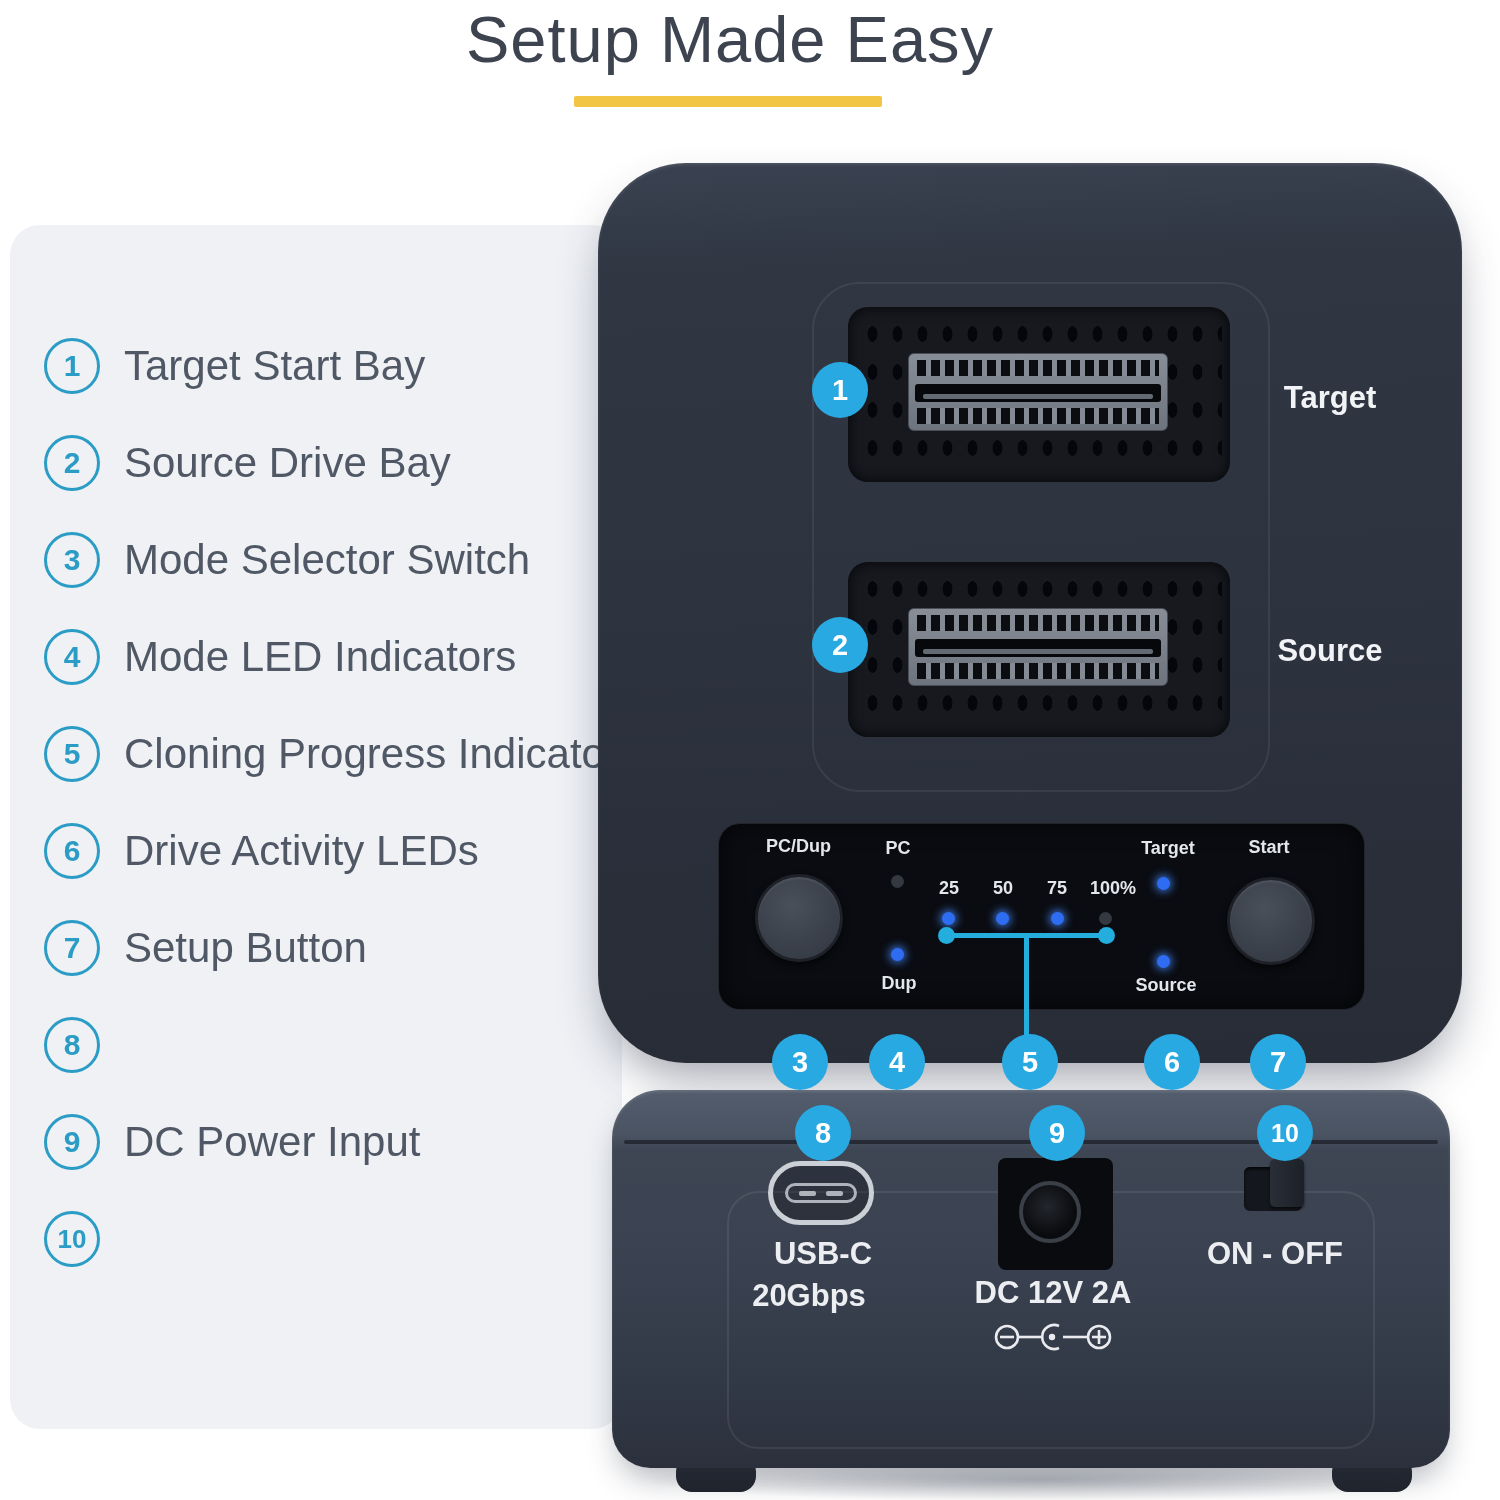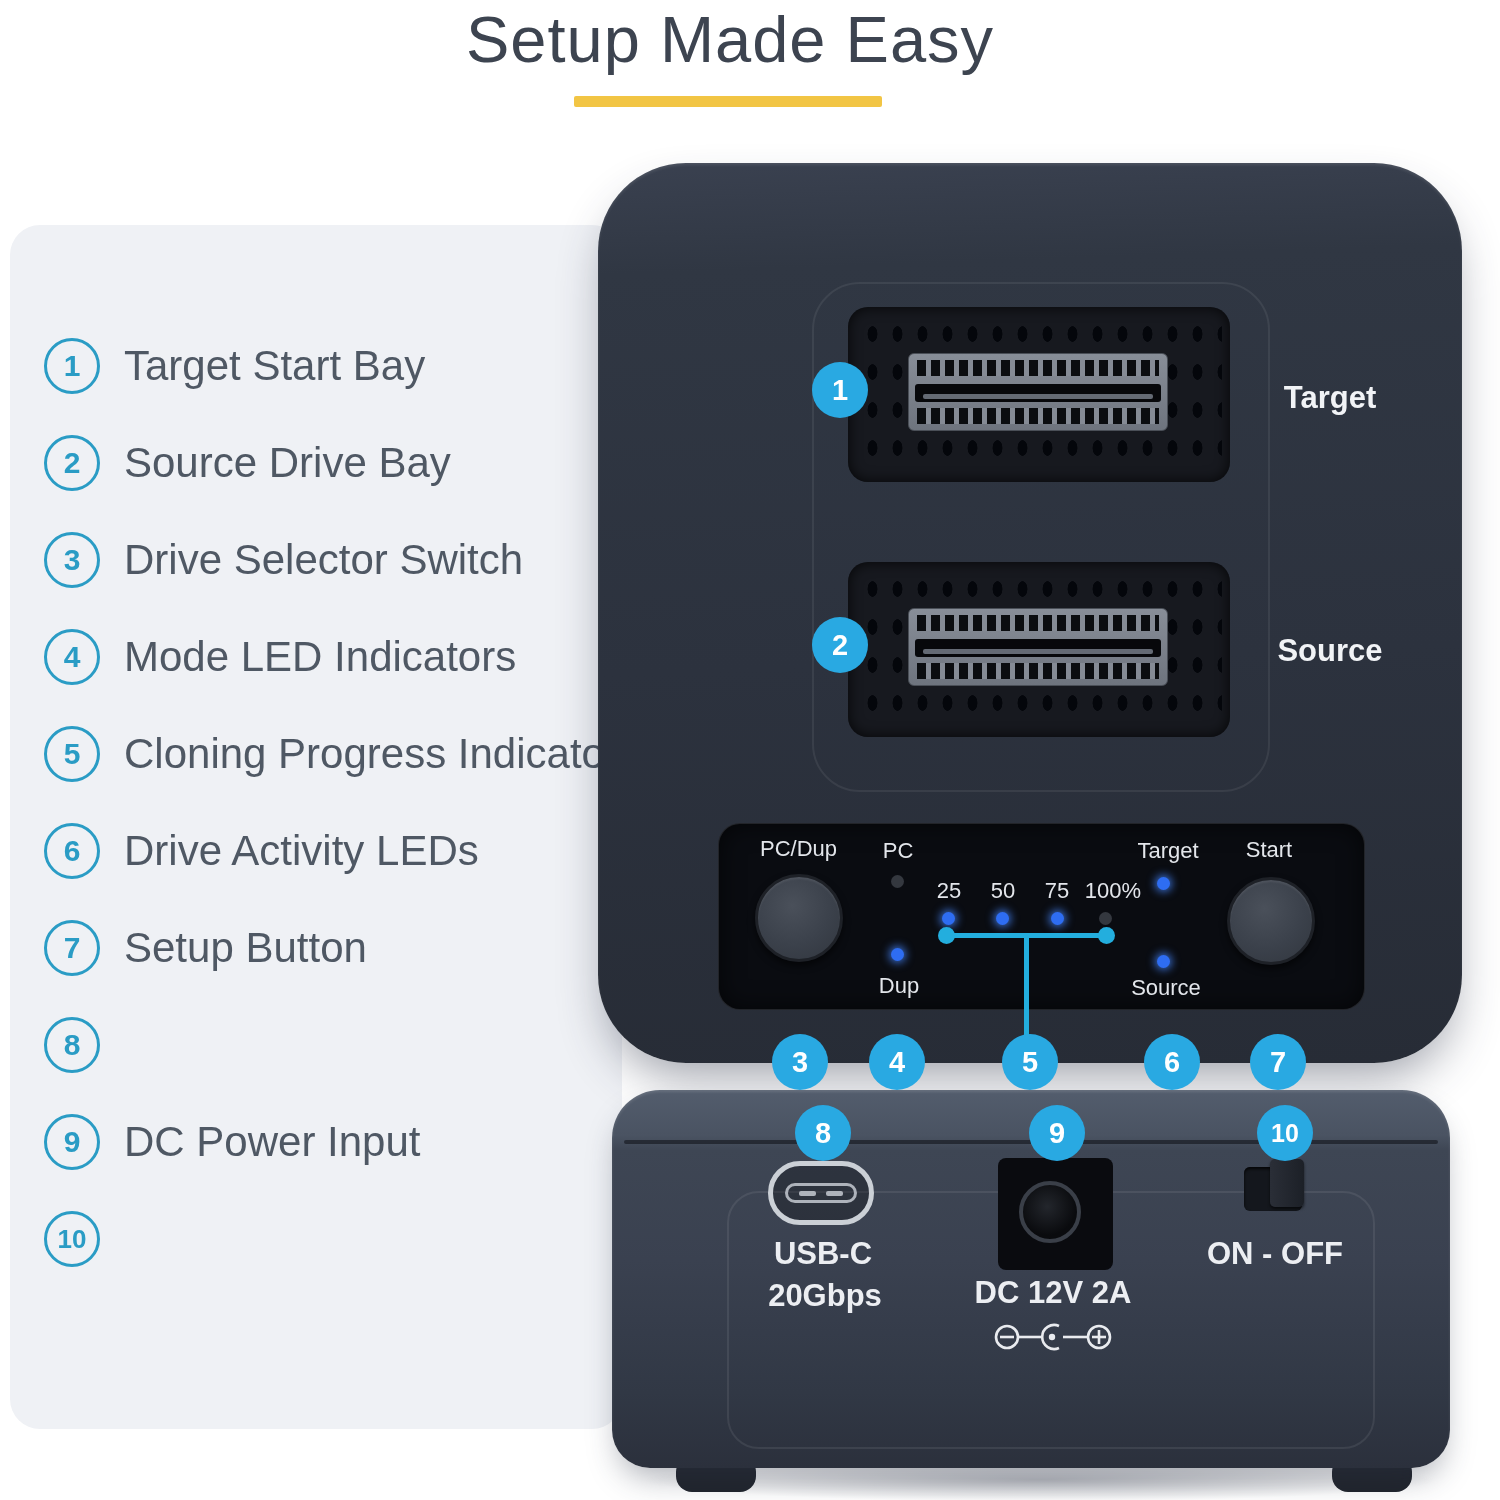--- a/index.html
+++ b/index.html
@@ -43,21 +43,21 @@
   .conn-slot{position:absolute;left:6px;right:6px;top:30px;height:18px;border-radius:3px;
     background:#07080b;}
   .conn-slot::after{content:"";position:absolute;left:8px;right:8px;bottom:3px;height:5px;
     background:#646a74;border-radius:2px;}
   .bay-label{width:160px;text-align:center;color:#f1f3f6;font-size:31px;font-weight:600;}
 
   
   .control-panel{left:120px;top:660px;width:647px;height:187px;background:#0a0c11;
     border-radius:22px;border:1px solid rgba(255,255,255,0.10);box-sizing:border-box;
     box-shadow:inset 0 0 24px rgba(0,0,0,0.65);}
-  .panel-label{position:absolute;text-align:center;color:#e3e6eb;font-size:22px;font-weight:400;}
+  .panel-label{position:absolute;text-align:center;color:#e3e6eb;font-size:18px;font-weight:700;}
   .round-btn{position:absolute;width:88px;height:88px;border-radius:50%;
     background:radial-gradient(circle at 42% 35%,#4a505a,#3b414b 55%,#31363e);
     border:3px solid #1e2127;box-sizing:border-box;
     box-shadow:0 4px 7px rgba(0,0,0,0.55), inset 0 2px 2px rgba(255,255,255,0.08);}
   .led{position:absolute;width:13px;height:13px;border-radius:50%;}
   .led[data-state="on"]{background:#2e6df2;box-shadow:0 0 9px 2px rgba(70,135,255,0.8);}
   .led[data-state="off"]{background:#34383f;}
 
   
   .cyan-line{background:#23aede;z-index:6;}
@@ -116,21 +116,21 @@
   <div class="feature-item" style="top:112px;">
     <div class="feature-num">1</div>
     <div class="feature-label">Target Start Bay</div>
   </div>
   <div class="feature-item" style="top:209px;">
     <div class="feature-num">2</div>
     <div class="feature-label">Source Drive Bay</div>
   </div>
   <div class="feature-item" style="top:306px;">
     <div class="feature-num">3</div>
-    <div class="feature-label">Drive Selector Switch</div>
+    <div class="feature-label">Mode Selector Switch</div>
   </div>
   <div class="feature-item" style="top:403px;">
     <div class="feature-num">4</div>
     <div class="feature-label">Mode LED Indicators</div>
   </div>
   <div class="feature-item" style="top:500px;">
     <div class="feature-num">5</div>
     <div class="feature-label">Cloning Progress Indicators</div>
   </div>
   <div class="feature-item" style="top:597px;">
@@ -218,21 +218,21 @@
   <div class="front-seam"></div>
   <div class="front-outline"></div>
 
   <div class="usb-port">
     <div class="usb-tongue">
       <div class="usb-dash"></div>
       <div class="usb-dash"></div>
     </div>
   </div>
   <div class="front-label" style="left:131px;top:146px;width:160px;">USB-C</div>
-  <div class="front-label" style="left:133px;top:188px;width:160px;">20Gbps</div>
+  <div class="front-label" style="left:117px;top:188px;width:160px;">20Gbps</div>
 
   <div class="dc-recess">
     <div class="dc-barrel"></div>
     <div class="dc-pin"></div>
   </div>
   <div class="front-label" style="left:331px;top:185px;width:220px;">DC 12V 2A</div>
   <svg class="abs" style="left:381px;top:227px;" width="120" height="40" viewBox="0 0 120 40">
     <g fill="none" stroke="#e9ebef" stroke-width="2.6">
       <circle cx="14" cy="20" r="11"></circle>
       <line x1="7" y1="20" x2="21" y2="20"></line>

